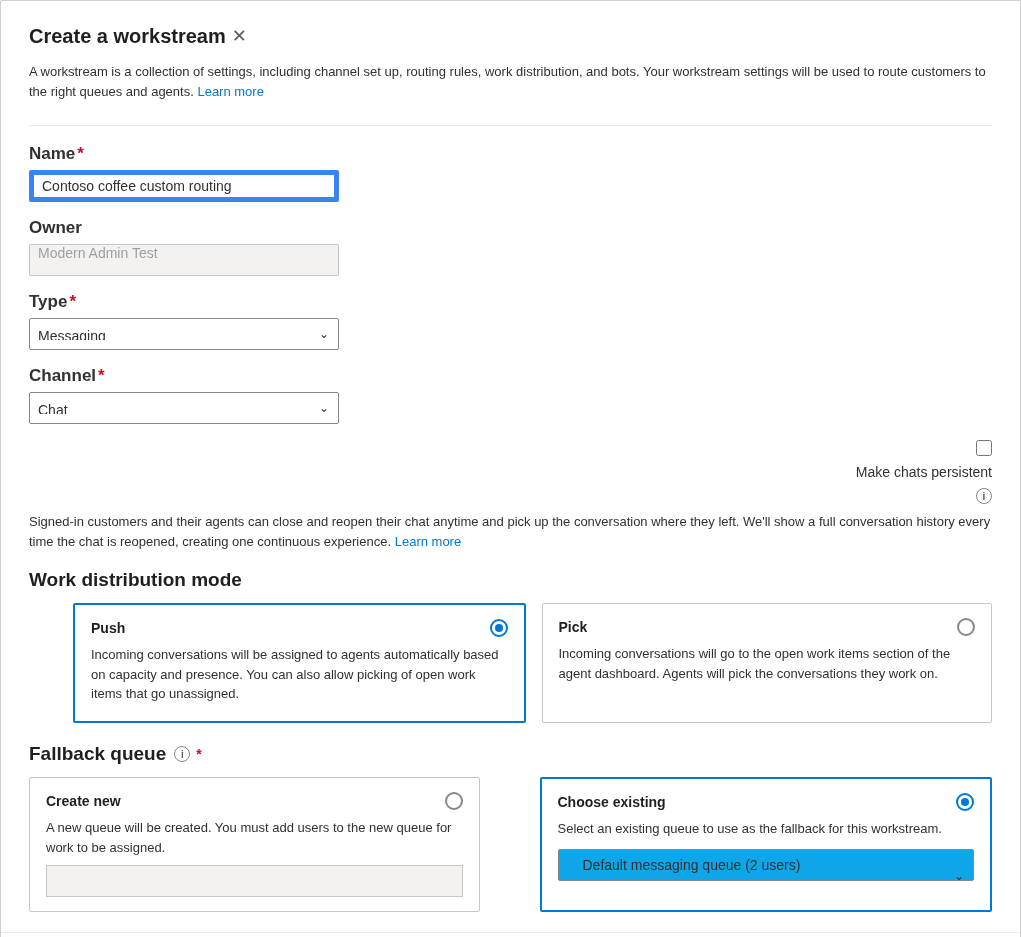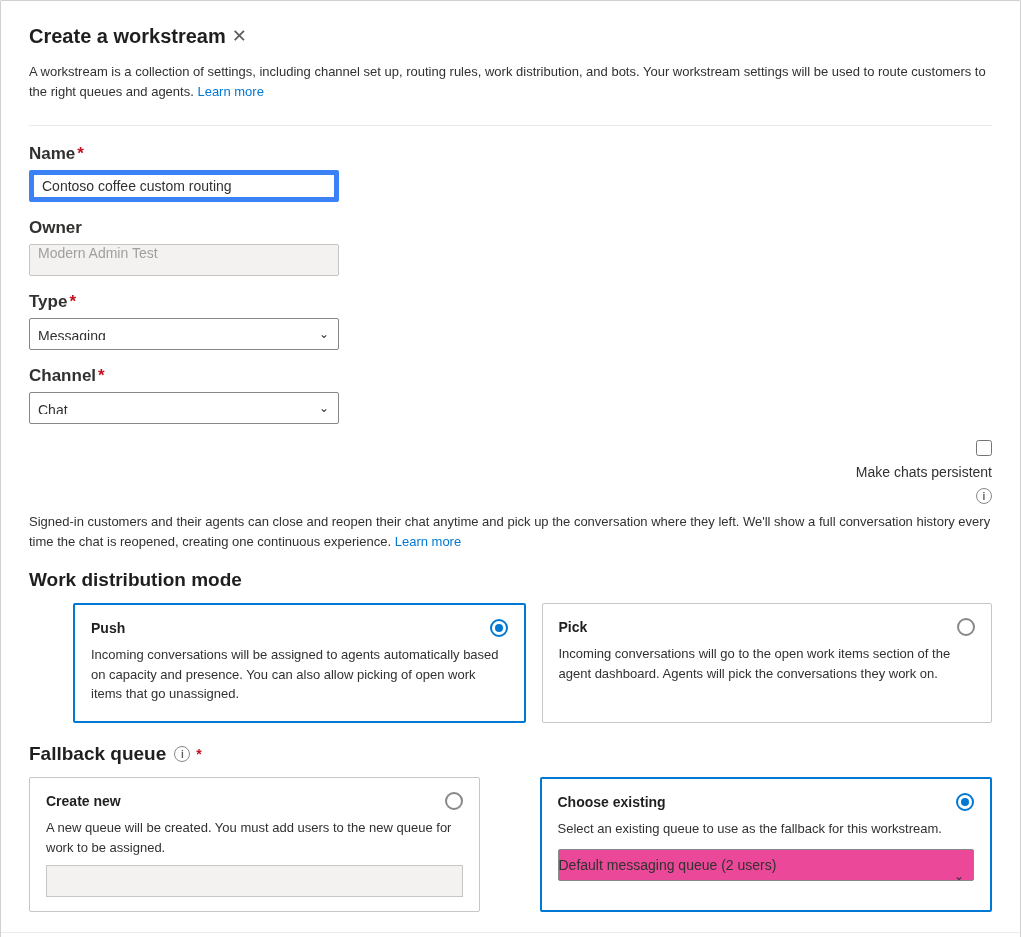--- a/index.html
+++ b/index.html
@@ -206,26 +206,26 @@
     .fallback-section-label {
       display: flex;
       align-items: center;
       gap: 6px;
       margin-bottom: 12px;
     }
     .fallback-queue-dropdown {
       width: 100%;
       height: 32px;
       border: 1px solid #8a8886;
-      padding: 0 0;
+      padding: 0 24px;
       font-size: 14px;
       color: #323130;
       border-radius: 2px;
       appearance: none;
-      background: #ec4899;
+      background: #0ea5e9;
       cursor: pointer;
       outline: none;
       margin-top: 10px;
     }
     .dialog-footer {
       position: absolute;
       bottom: 15px;
       left: 0;
       right: 0;
       padding: 16px 28px;

